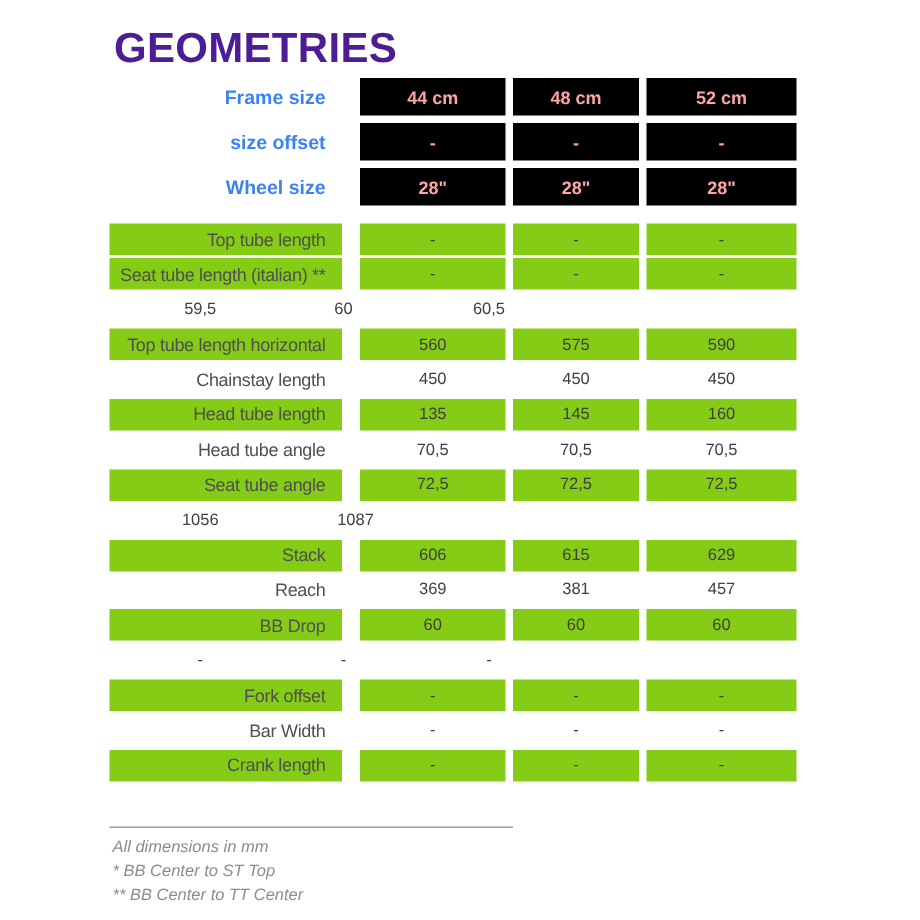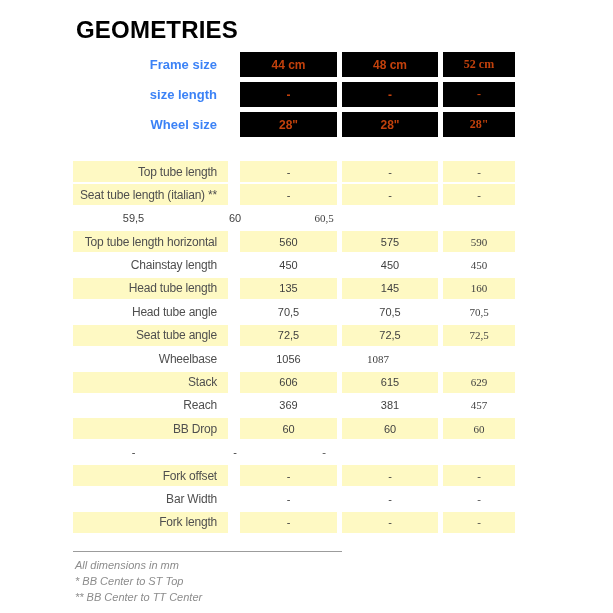--- a/index.html
+++ b/index.html
@@ -11,23 +11,23 @@
   body {
     width: 613px;
     height: 613px;
     position: relative;
     overflow: hidden;
   }
   .page-title {
     position: absolute;
     left: 76px;
     top: 0px;
-    font-size: 24px;
+    font-size: 28px;
     font-weight: bold;
-    color: #000000;
+    color: #4c1d95;
     letter-spacing: 0.2px;
     margin-top: 16px;
   }
   .geo-table {
     position: absolute;
     left: 73px;
     top: 52px;
     width: 465px;
   }
   .row {
@@ -43,49 +43,49 @@
   .label-cell {
     width: 155px;
     justify-content: flex-end;
     padding-right: 11px;
   }
   .v-cell {
     justify-content: center;
     margin-left: 5px;
   }
   .v-cell.c1 { width: 97px; margin-left: 12px; }
-  .v-cell.c2 { width: 96px; }
-  .v-cell.c3 { width: 72px; font-family: Liberation Serif, serif; }
+  .v-cell.c2 { width: 84px; }
+  .v-cell.c3 { width: 100px; }
   
   .row.header { height: 25px; margin-bottom: 5px; }
-  .row.header.last { margin-bottom: 24px; }
+  .row.header.last { margin-bottom: 12px; }
   .row.header .label-cell {
     font-size: 13px;
     font-weight: bold;
     color: #3b82f6;
   }
   .row.header .v-cell {
     background: #000000;
-    color: #c2410c;
+    color: #fca5a5;
     font-size: 12px;
     font-weight: bold;
   }
   
   .row.data { height: 21px; margin-bottom: 2.4px; }
   .row.data .label-cell {
     font-size: 12px;
     color: #4f4f4f;
     letter-spacing: -0.2px;
   }
   .row.data .v-cell {
     font-size: 11px;
     color: #3f3f3f;
   }
   .row.data.stripe .cell {
-    background: #fef9c3;
+    background: #84cc16;
   }
   .footer-divider {
     position: absolute;
     left: 73px;
     top: 551px;
     width: 269px;
     height: 1px;
     background: #9c9c9c;
   }
   .footnotes {
@@ -108,21 +108,21 @@
 
 <div class="geo-table">
   <div id="header-rows">
       <div class="row header">
         <div class="cell label-cell">Frame size</div>
         <div class="cell v-cell c1">44 cm</div>
         <div class="cell v-cell c2">48 cm</div>
         <div class="cell v-cell c3">52 cm</div>
       </div>
       <div class="row header">
-        <div class="cell label-cell">size length</div>
+        <div class="cell label-cell">size offset</div>
         <div class="cell v-cell c1">-</div>
         <div class="cell v-cell c2">-</div>
         <div class="cell v-cell c3">-</div>
       </div>
       <div class="row header last">
         <div class="cell label-cell">Wheel size</div>
         <div class="cell v-cell c1">28"</div>
         <div class="cell v-cell c2">28"</div>
         <div class="cell v-cell c3">28"</div>
       </div>
@@ -169,21 +169,20 @@
         <div class="cell v-cell c2">70,5</div>
         <div class="cell v-cell c3">70,5</div>
       </div>
       <div class="row data stripe">
         <div class="cell label-cell">Seat tube angle</div>
         <div class="cell v-cell c1">72,5</div>
         <div class="cell v-cell c2">72,5</div>
         <div class="cell v-cell c3">72,5</div>
       </div>
       <div class="row data">
-        <div class="cell label-cell">Wheelbase</div>
         <div class="cell v-cell c1">1056</div>
         <div class="cell v-cell c3">1087</div>
       </div>
       <div class="row data stripe">
         <div class="cell label-cell">Stack</div>
         <div class="cell v-cell c1">606</div>
         <div class="cell v-cell c2">615</div>
         <div class="cell v-cell c3">629</div>
       </div>
       <div class="row data">
@@ -209,21 +208,21 @@
         <div class="cell v-cell c2">-</div>
         <div class="cell v-cell c3">-</div>
       </div>
       <div class="row data">
         <div class="cell label-cell">Bar Width</div>
         <div class="cell v-cell c1">-</div>
         <div class="cell v-cell c2">-</div>
         <div class="cell v-cell c3">-</div>
       </div>
       <div class="row data stripe">
-        <div class="cell label-cell">Fork length</div>
+        <div class="cell label-cell">Crank length</div>
         <div class="cell v-cell c1">-</div>
         <div class="cell v-cell c2">-</div>
         <div class="cell v-cell c3">-</div>
       </div>
     </div>
 </div>
 
 <div class="footer-divider"></div>
 
 <div class="footnotes" id="footnotes">

